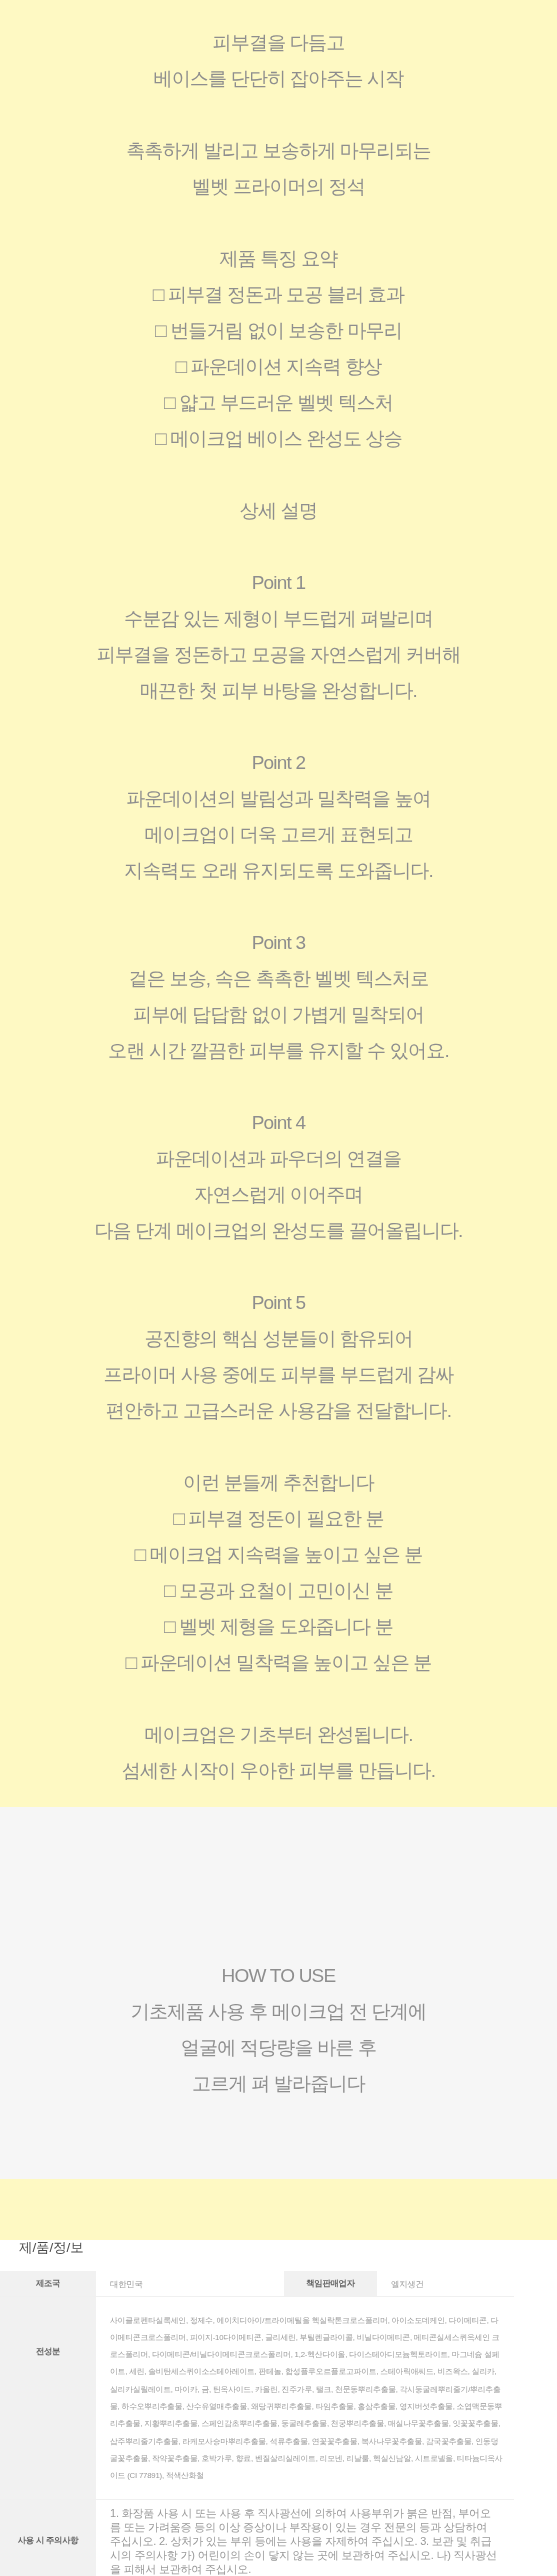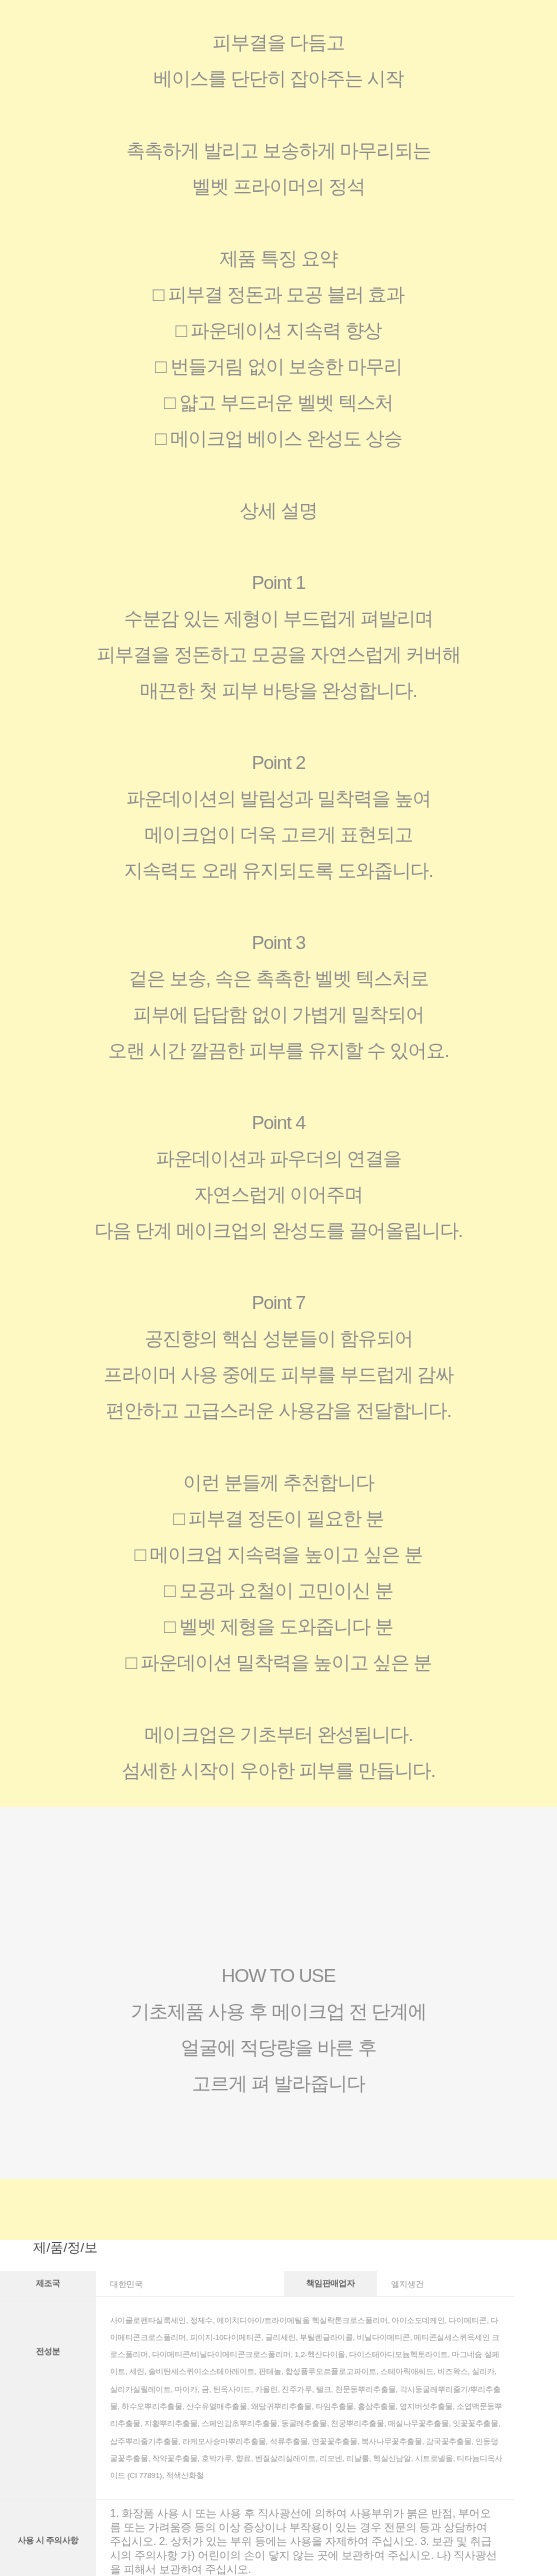--- a/index.html
+++ b/index.html
@@ -6,21 +6,21 @@
   body{width:557px;font-family:"Liberation Sans","DejaVu Sans",sans-serif;}
   .page{width:557px;min-height:2576px;background:#fef9c3;overflow:hidden;}
   .content{padding-top:25px;}
   .para{margin:36px 0 0 0;text-align:center;font-size:19px;line-height:36px;
         font-weight:300;color:#8e8e8e;letter-spacing:-0.8px;}
   .para:first-child{margin-top:0;}
   .howto-band{margin-top:18.4px;height:372px;background:#f6f6f6;
               box-sizing:border-box;padding-top:139px;}
   .howto-band .para{margin:12px;}
   .info-section{background:#ffffff;}
-  .info-heading{margin:61px 0 14px 33px;font-size:13.4px;line-height:16.7px;
+  .info-heading{margin:61px 0 14px 19px;font-size:13.4px;line-height:16.7px;
                 color:#4a4a4a;font-weight:500;letter-spacing:0;}
   .info-table{width:514px;}
   .irow{display:flex;border-top:1.1px solid #f0f0f0;align-items:stretch;}
   .irow.no-top{border-top:none;}
   .ilabel{width:96px;min-width:96px;background:#f1f1f1;display:flex;
           align-items:center;justify-content:center;font-weight:700;
           color:#666666;font-size:8.4px;letter-spacing:-0.3px;text-align:center;}
   .ivalue{flex:1;display:flex;align-items:center;box-sizing:border-box;
           padding:4.5px 14px;color:#999999;font-size:8.4px;line-height:14px;
           letter-spacing:-0.2px;}
@@ -49,22 +49,22 @@
     </div>
 
     <div class="para">
       <div>촉촉하게 발리고 보송하게 마무리되는</div>
       <div>벨벳 프라이머의 정석</div>
     </div>
 
     <div class="para">
       <div>제품 특징 요약</div>
       <div>□ 피부결 정돈과 모공 블러 효과</div>
+      <div>□ 번들거림 없이 보송한 마무리</div>
       <div>□ 파운데이션 지속력 향상</div>
-      <div>□ 번들거림 없이 보송한 마무리</div>
       <div>□ 얇고 부드러운 벨벳 텍스처</div>
       <div>□ 메이크업 베이스 완성도 상승</div>
     </div>
 
     <div class="para">
       <div>상세 설명</div>
     </div>
 
     <div class="para">
       <div>Point 1</div>
@@ -88,21 +88,21 @@
     </div>
 
     <div class="para">
       <div>Point 4</div>
       <div>파운데이션과 파우더의 연결을</div>
       <div>자연스럽게 이어주며</div>
       <div>다음 단계 메이크업의 완성도를 끌어올립니다.</div>
     </div>
 
     <div class="para">
-      <div>Point 7</div>
+      <div>Point 5</div>
       <div>공진향의 핵심 성분들이 함유되어</div>
       <div>프라이머 사용 중에도 피부를 부드럽게 감싸</div>
       <div>편안하고 고급스러운 사용감을 전달합니다.</div>
     </div>
 
     <div class="para">
       <div>이런 분들께 추천합니다</div>
       <div>□ 피부결 정돈이 필요한 분</div>
       <div>□ 메이크업 지속력을 높이고 싶은 분</div>
       <div>□ 모공과 요철이 고민이신 분</div>

